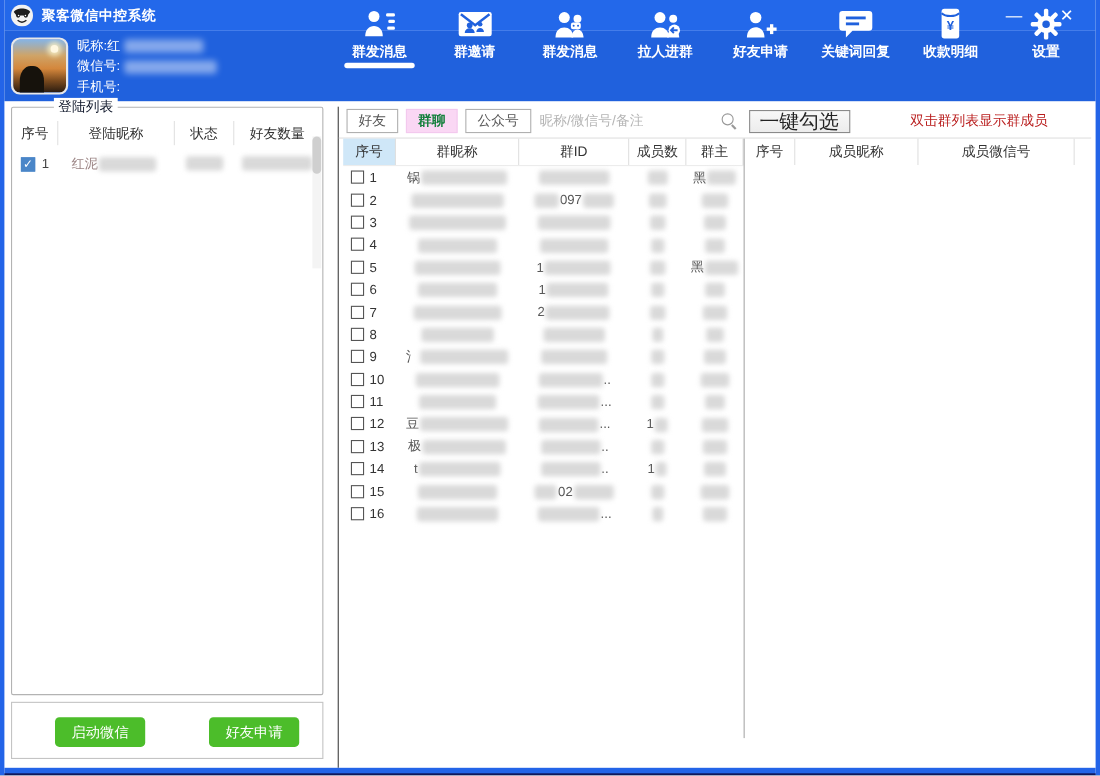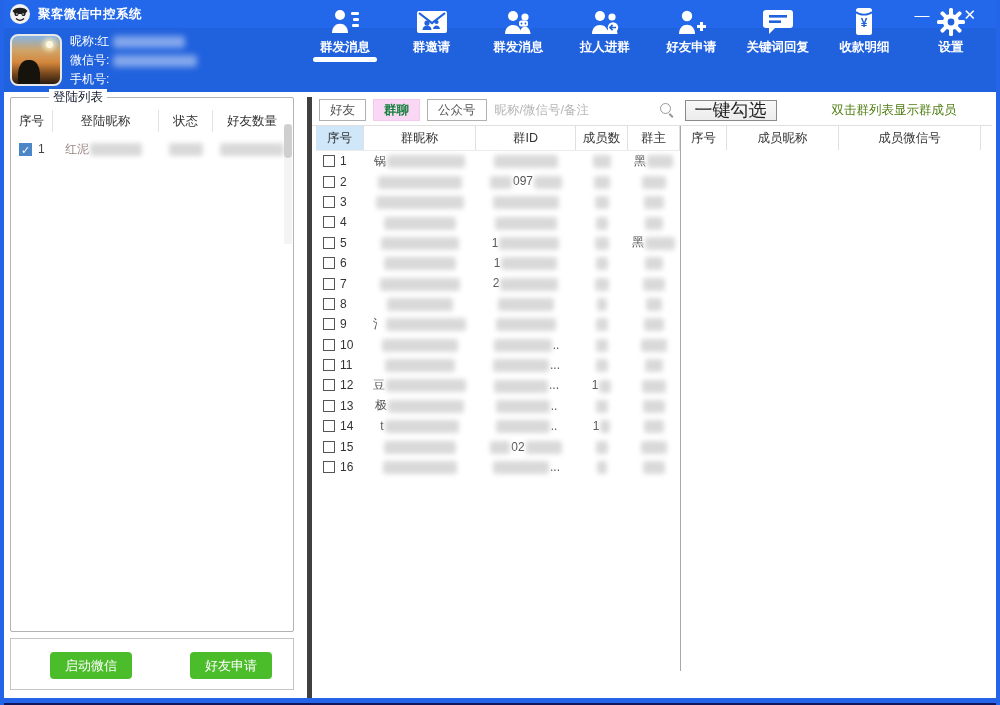--- a/index.html
+++ b/index.html
@@ -52,37 +52,37 @@
   .login-nick { font-size:12px; color:#9b8484; padding-left:12px; white-space:nowrap; }
   .blur { display:inline-block; height:13px; background:#d9d9d9; border-radius:3px; filter:blur(2.5px);
           vertical-align:middle; margin:0 1px; }
   .login-scroll { position:absolute; right:1px; top:26px; width:8px; height:120px; background:#f4f4f4; }
   .login-scroll .thumb { width:8px; height:34px; background:#cfcfcf; border-radius:4px; }
   .btn-box { position:absolute; left:6px; top:638px; width:284px; height:52px; border:1px solid #c4c4c4; }
   .green-btn { position:absolute; top:13px; height:27px; width:82px; background:#4cbd2a; color:#fff;
                border:none; border-radius:4px; font-size:13px; font-family:inherit; cursor:pointer; }
   .green-btn.b1 { left:39px; } .green-btn.b2 { left:179px; }
   
-  .main { position:absolute; left:303px; top:97px; right:4px; bottom:7px; border-left:5px solid #404040; background:#fff; }
+  .main { position:absolute; left:303px; top:97px; right:4px; bottom:7px; border-left:1px solid #404040; background:#fff; }
   .tabrow { display:flex; align-items:center; height:26px; padding-left:7px; }
   .tab { border:1px solid #b0b0b0; background:#fff; color:#555; font-size:12.5px; line-height:20px;
          padding:0 10px; cursor:pointer; }
   .tab + .tab { margin-left:7px; }
   .tab.active { background:#fad7f4; border-color:#f3c9ee; color:#15803d; font-weight:bold; }
   .search-input { border:none; outline:none; font-size:12.5px; color:#333; margin-left:8px; width:160px;
                   font-family:inherit; }
   .search-input::placeholder { color:#b5b5b5; }
   .search-ic { position:relative; width:16px; height:16px; margin-left:4px; flex:0 0 auto; }
   .search-ic::before { content:""; position:absolute; left:1px; top:1px; width:9px; height:9px;
                        border:1.6px solid #999; border-radius:50%; }
   .search-ic::after { content:""; position:absolute; left:11px; top:11px; width:5px; height:1.8px;
                       background:#999; transform:rotate(45deg); transform-origin:0 0; }
   .select-all-btn { margin-left:10px; background:linear-gradient(#f8f8f8,#ececec); border:1px solid #8a8a8a;
                     font-size:18px; color:#222; line-height:19px; padding:0 9px; font-family:inherit; cursor:pointer; }
-  .hint-link { margin-left:55px; font-size:12.5px; color:#4d7c0f; cursor:pointer; white-space:nowrap; }
+  .hint-link { margin-left:55px; font-size:12.5px; color:#b91c1c; cursor:pointer; white-space:nowrap; }
   .tables { position:relative; border-top:1px solid #e0e0e0; margin-top:2px; height:553px; display:flex; }
   .gsec { width:368px; padding-left:4px; }
   .msec { border-left:1px solid #a9a9a9; flex:1; height:545px; }
   .g-head { display:grid; grid-template-columns:48px 112px 100px 52px 52px; height:24px; }
   .g-head span { font-size:12.5px; color:#333; text-align:center; line-height:24px; border-right:1px solid #e0e0e0; }
   .g-head span.hl { background:#cfe7f8; }
   .m-head { display:grid; grid-template-columns:46px 112px 142px; height:24px; }
   .m-head span { font-size:12.5px; color:#333; text-align:center; line-height:24px; border-right:1px solid #e0e0e0; }
   .g-body { border-top:1px solid #ececec; }
   .g-row { display:grid; grid-template-columns:48px 112px 100px 52px 52px; height:20.4px; align-items:center; }

